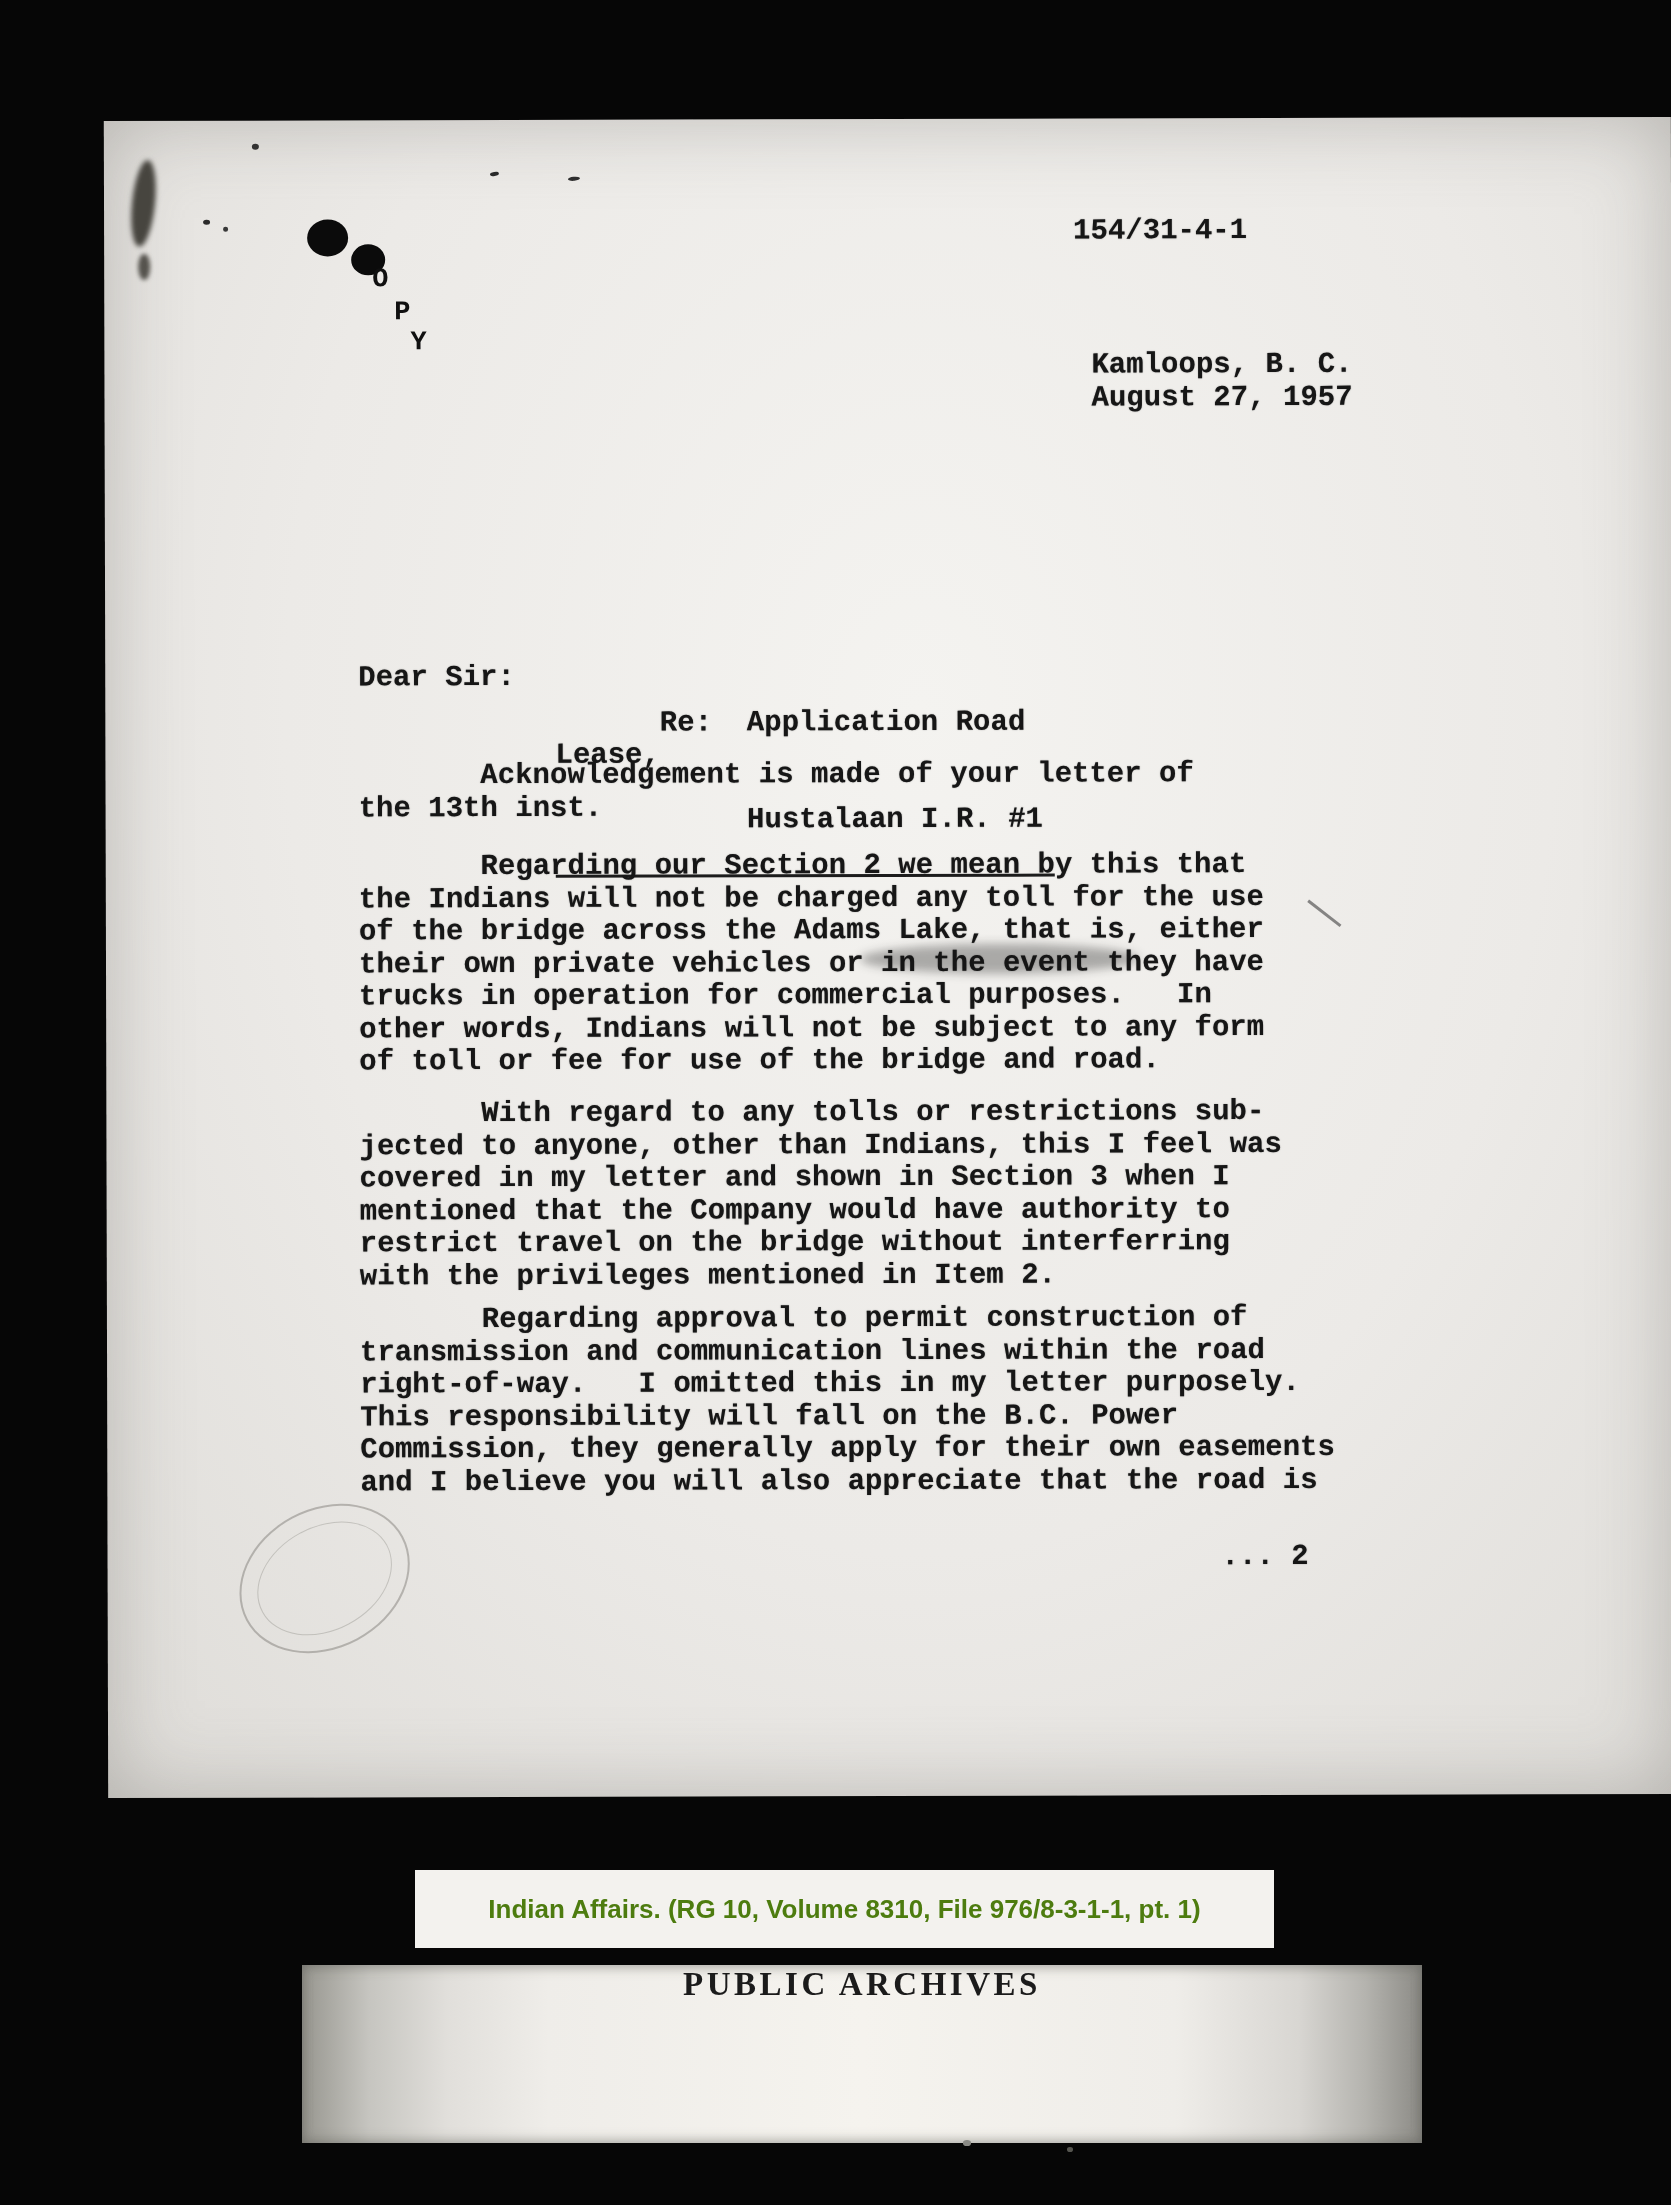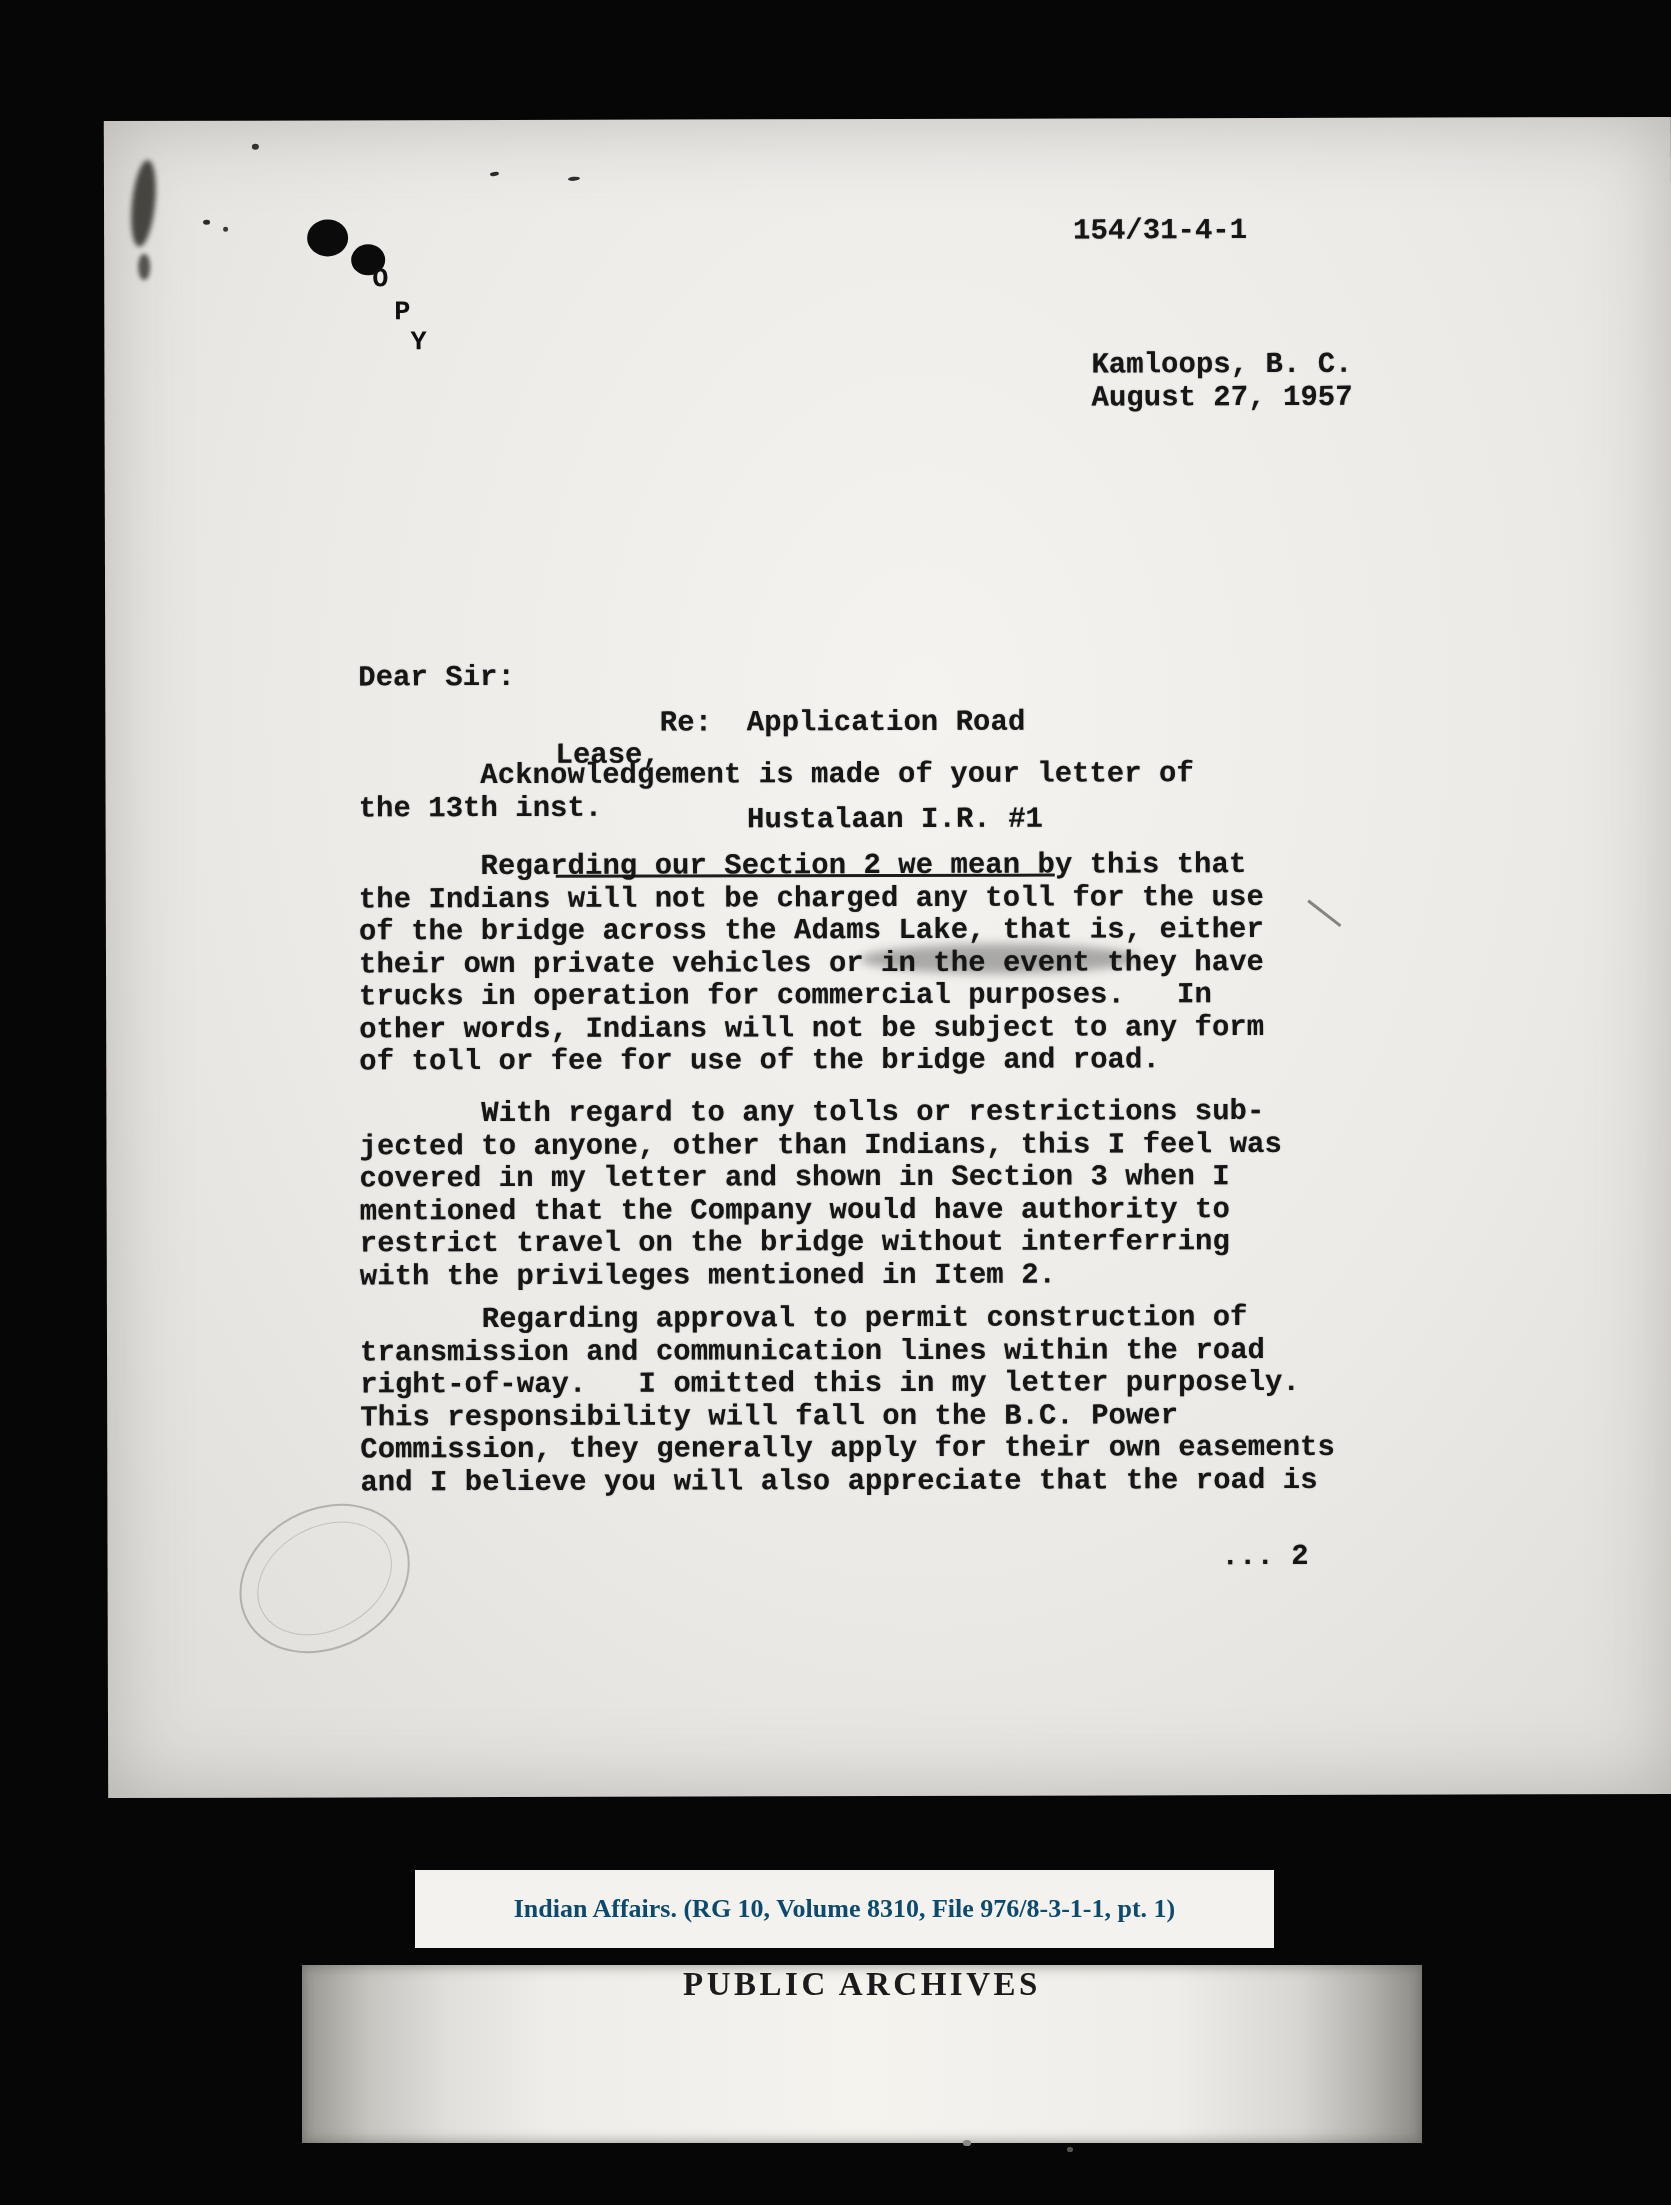--- a/index.html
+++ b/index.html
@@ -64,24 +64,24 @@
 
   
   .caption-strip {
     position: absolute;
     left: 415px; top: 1870px;
     width: 859px; height: 78px;
     background: #f3f2ee;
     display: flex; align-items: center; justify-content: center;
   }
   .caption-text {
-    font-family: Liberation Serif, serif;
+    font-family: Liberation Sans, sans-serif;
     font-weight: bold;
     font-size: 26px;
-    color: #0c4a6e;
+    color: #4d7c0f;
     white-space: nowrap;
   }
 
   .stamp-strip {
     position: absolute;
     left: 302px; top: 1965px;
     width: 1120px; height: 178px;
     background: linear-gradient(90deg,
       #97968f 0%, #c6c5c0 6%, #e1dfdb 13%, #efede9 22%,
       #f5f3ee 50%, #efede9 78%, #d8d6d2 89%, #b4b3ae 95%, #8b8a85 100%);

